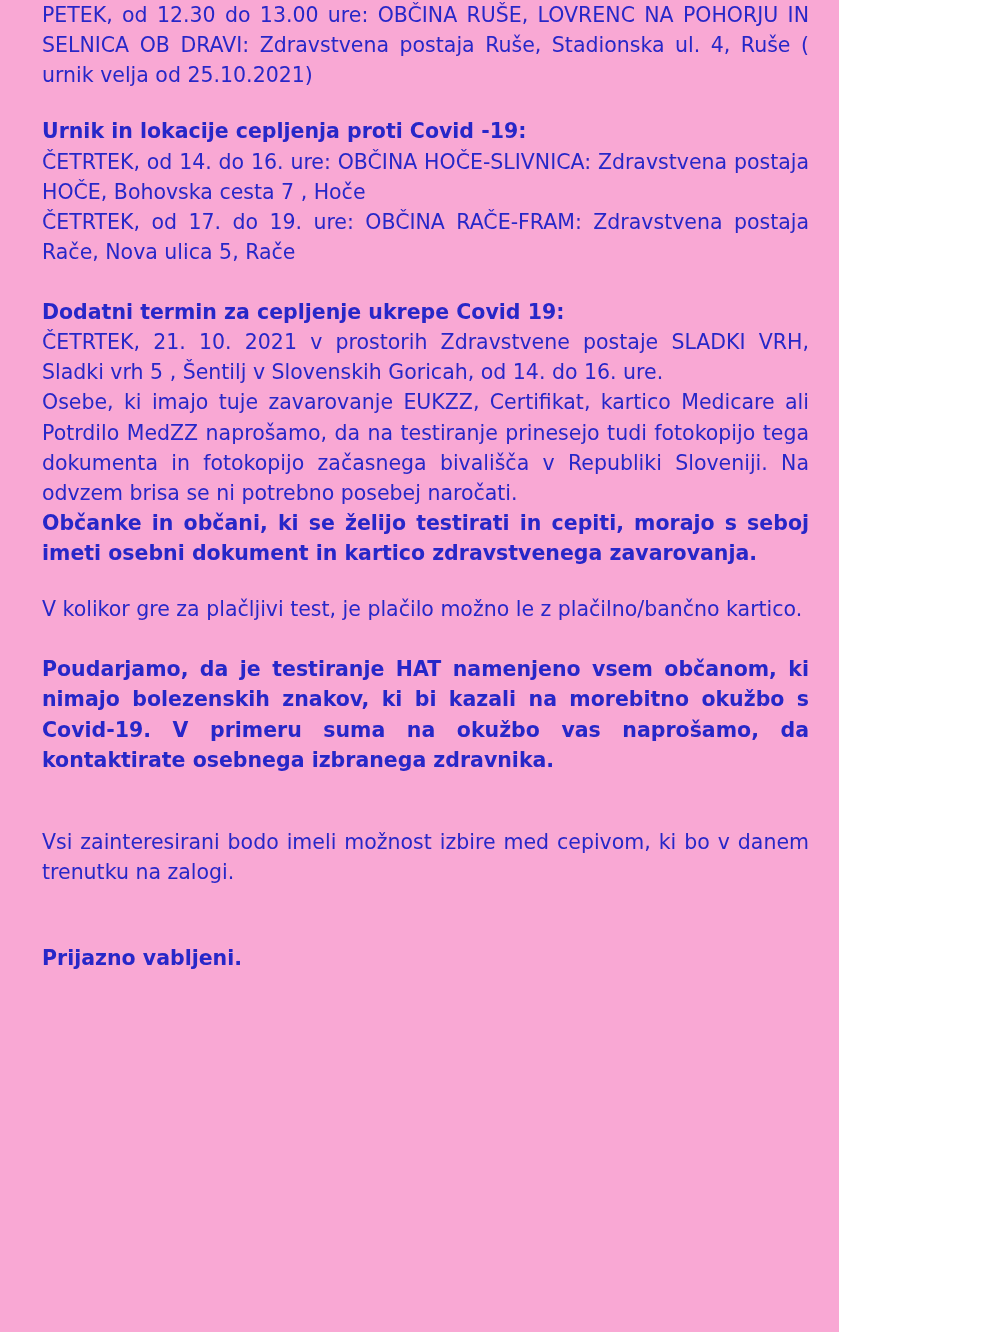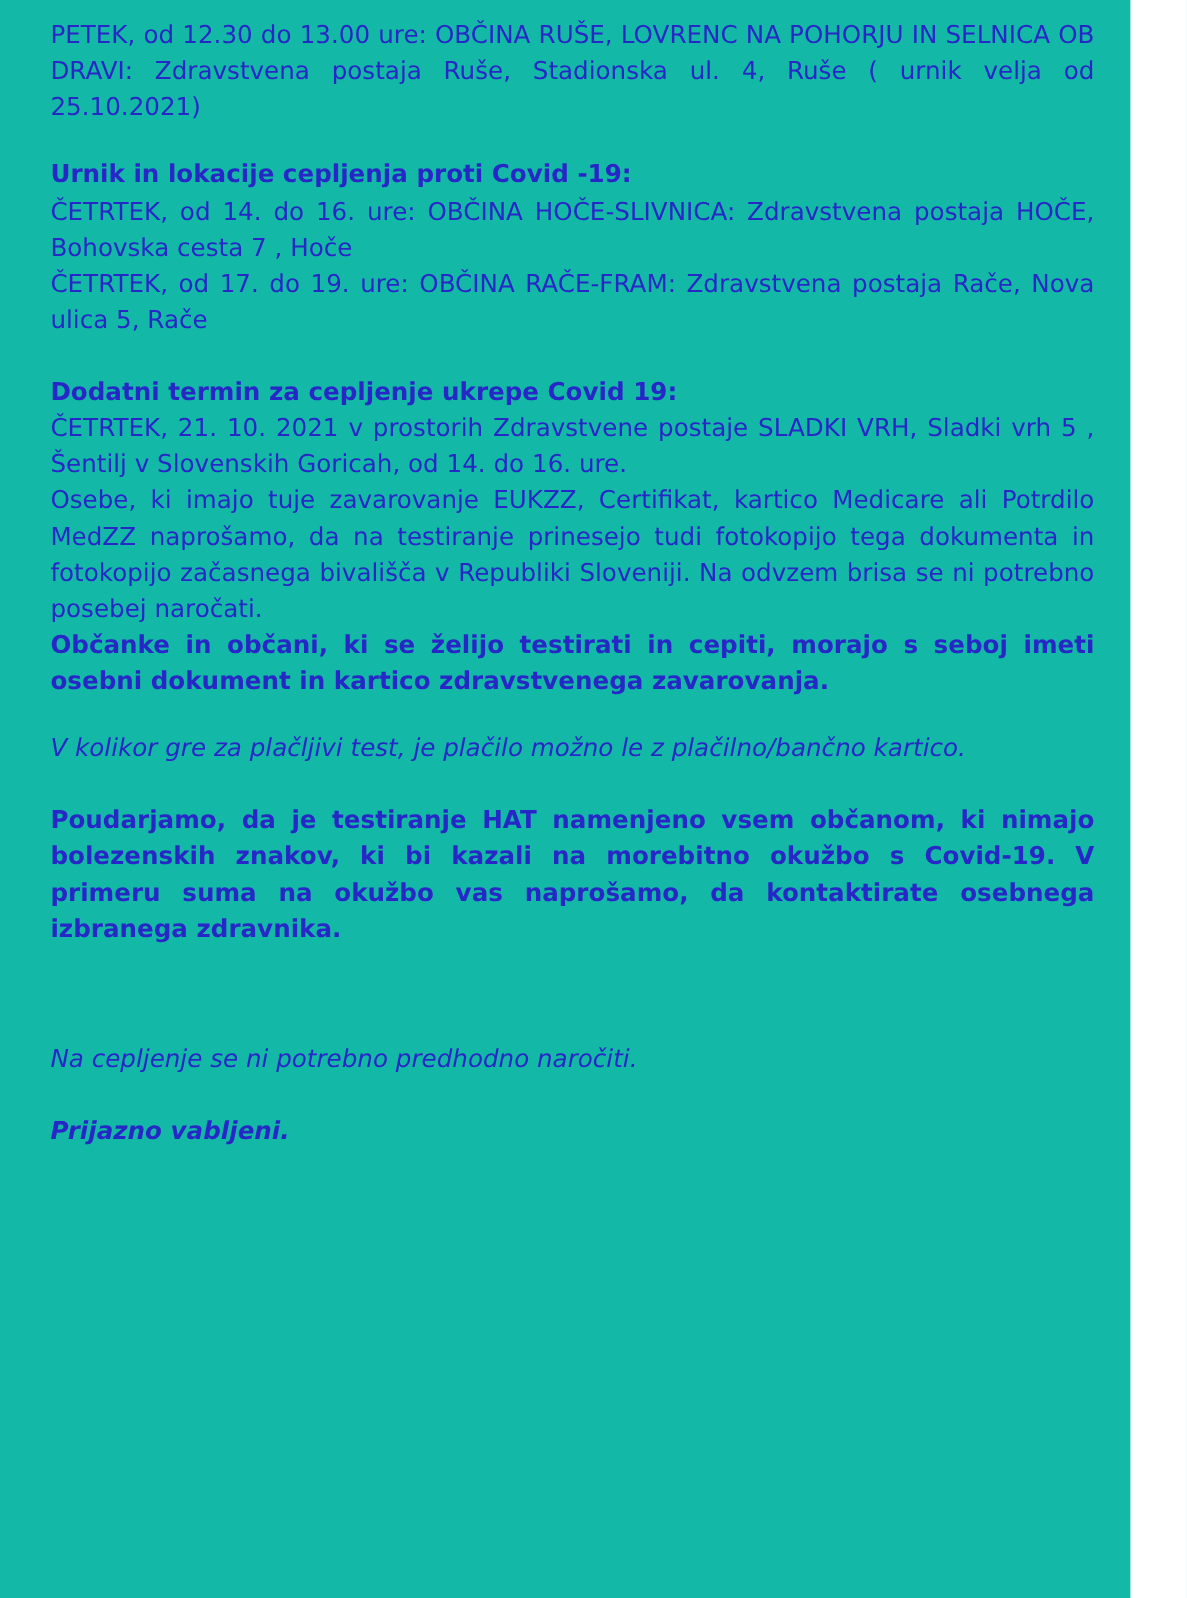--- a/index.html
+++ b/index.html
@@ -8,38 +8,37 @@
     background: #ffffff;
   }
   body {
     width: 989px;
     min-height: 1332px;
     font-family: "DejaVu Sans", sans-serif;
     color: #2222cc;
   }
   .page {
     box-sizing: border-box;
-    width: 942px;
+    width: 839px;
     min-height: 1332px;
-    padding: 14px 30px 20px 42px;
-    background: #14b8a6;
+    padding: 0 30px 20px 42px;
+    background: #f9a8d4;
   }
   .para {
     font-size: 20.5px;
     line-height: 1.47;
     color: #2727c8;
     margin: 0 0 0 0;
   }
   .justify {
     text-align: justify;
     text-align-last: left;
   }
   .left {
     text-align: left;
-    font-style: italic;
   }
   .bold {
     font-weight: bold;
   }
   .heading {
     font-weight: bold;
     font-size: 20.5px;
     line-height: 1.47;
     color: #2727c8;
   }
@@ -79,22 +78,22 @@
 
   <div class="gap-lg"></div>
 
   <p class="para justify bold block">Poudarjamo, da je  testiranje HAT namenjeno vsem občanom, ki nimajo bolezenskih znakov, ki bi kazali na morebitno okužbo s Covid-19. V primeru suma na okužbo vas naprošamo, da kontaktirate osebnega izbranega zdravnika.</p>
 
   <div class="gap-md"></div>
 
 
   <div class="gap-md"></div>
 
+  <p class="para justify block">Vsi zainteresirani bodo imeli možnost izbire med cepivom, ki bo v danem trenutku na zalogi.</p>
 
   <div class="gap-md"></div>
 
-  <p class="para left block">Na cepljenje se ni potrebno predhodno naročiti.</p>
 
   <div class="gap-lg"></div>
 
   <p class="para left bold block">Prijazno vabljeni.</p>
 
 </div>
 
 </body></html>

